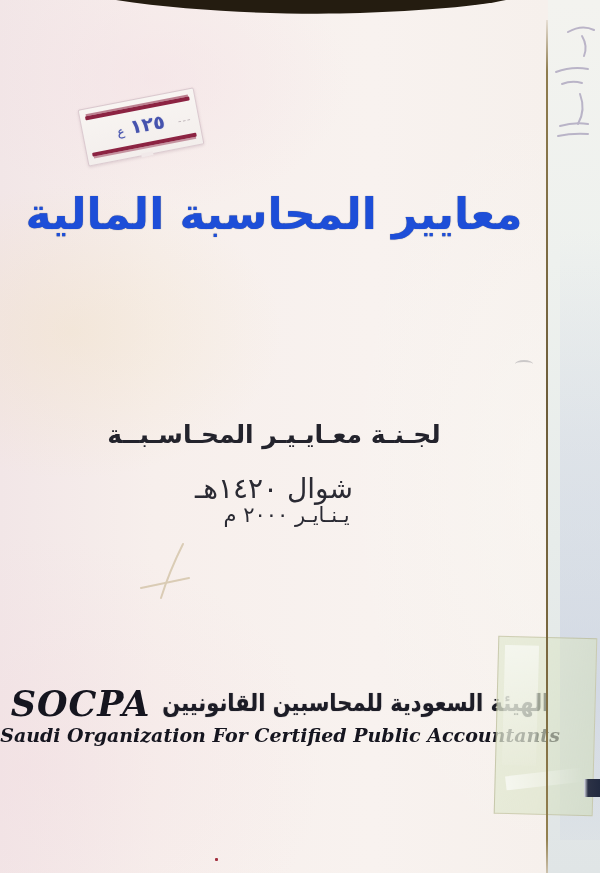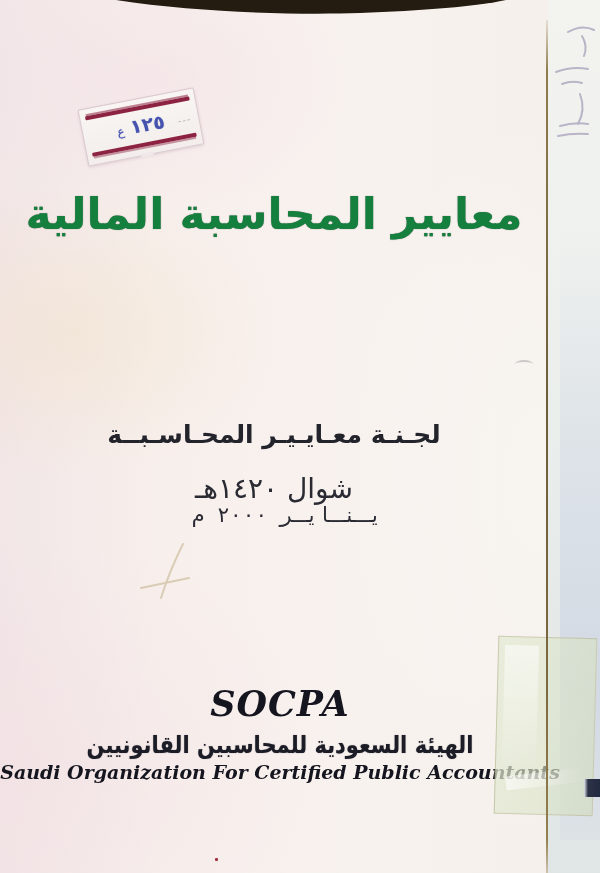--- a/index.html
+++ b/index.html
@@ -58,39 +58,39 @@
     transform:rotate(1deg);text-shadow:0 0 1px rgba(70,83,174,.5);
   }
   .sticker .num .letter{font-size:12px;font-weight:normal;}
   .sticker .dashes{position:absolute;right:7px;top:24px;color:#b9aeb4;font-size:10px;letter-spacing:1px;}
   .sticker .notch{position:absolute;left:46%;bottom:-2px;width:12px;height:4px;background:#f1e9e9;}
 
   
   .ar{direction:rtl;unicode-bidi:isolate;}
   .book-title{
     position:absolute;left:0;top:188px;width:548px;text-align:center;z-index:3;
-    font-size:44px;font-weight:bold;color:#15803d;
+    font-size:44px;font-weight:bold;color:#1d4ed8;
     text-shadow:0 0 1px rgba(27,27,38,.6);
   }
   .committee{
     position:absolute;left:0;top:420px;width:548px;text-align:center;z-index:3;
     font-size:25px;font-weight:bold;color:#23232c;
   }
   .date-hijri{
     position:absolute;left:0;top:472px;width:548px;text-align:center;z-index:3;
     font-size:28px;color:#2a2a33;
   }
   .date-greg{
     position:absolute;left:0;top:503px;width:573px;text-align:center;z-index:3;
-    font-size:21px;color:#2a2a33;font-family:Liberation Mono, monospace;
+    font-size:21px;color:#2a2a33;
   }
 
   
   .logo-block{position:absolute;left:0;top:686px;width:560px;text-align:center;z-index:3;}
-  .logo-line1{display:flex;align-items:center;justify-content:center;gap:12px;flex-direction:column;}
+  .logo-line1{display:flex;align-items:center;justify-content:center;gap:12px;}
   .logo-acronym{
     font-family:"DejaVu Serif",serif;font-style:italic;font-weight:bold;
     font-size:35px;color:#15151f;letter-spacing:1px;line-height:1;
   }
   .logo-arname{
     font-size:21px;font-weight:bold;color:#1c1c26;line-height:1.2;
     transform:scaleY(1.15);text-shadow:0 0 1px rgba(28,28,38,.5);
   }
   .logo-enname{
     margin-top:3px;

